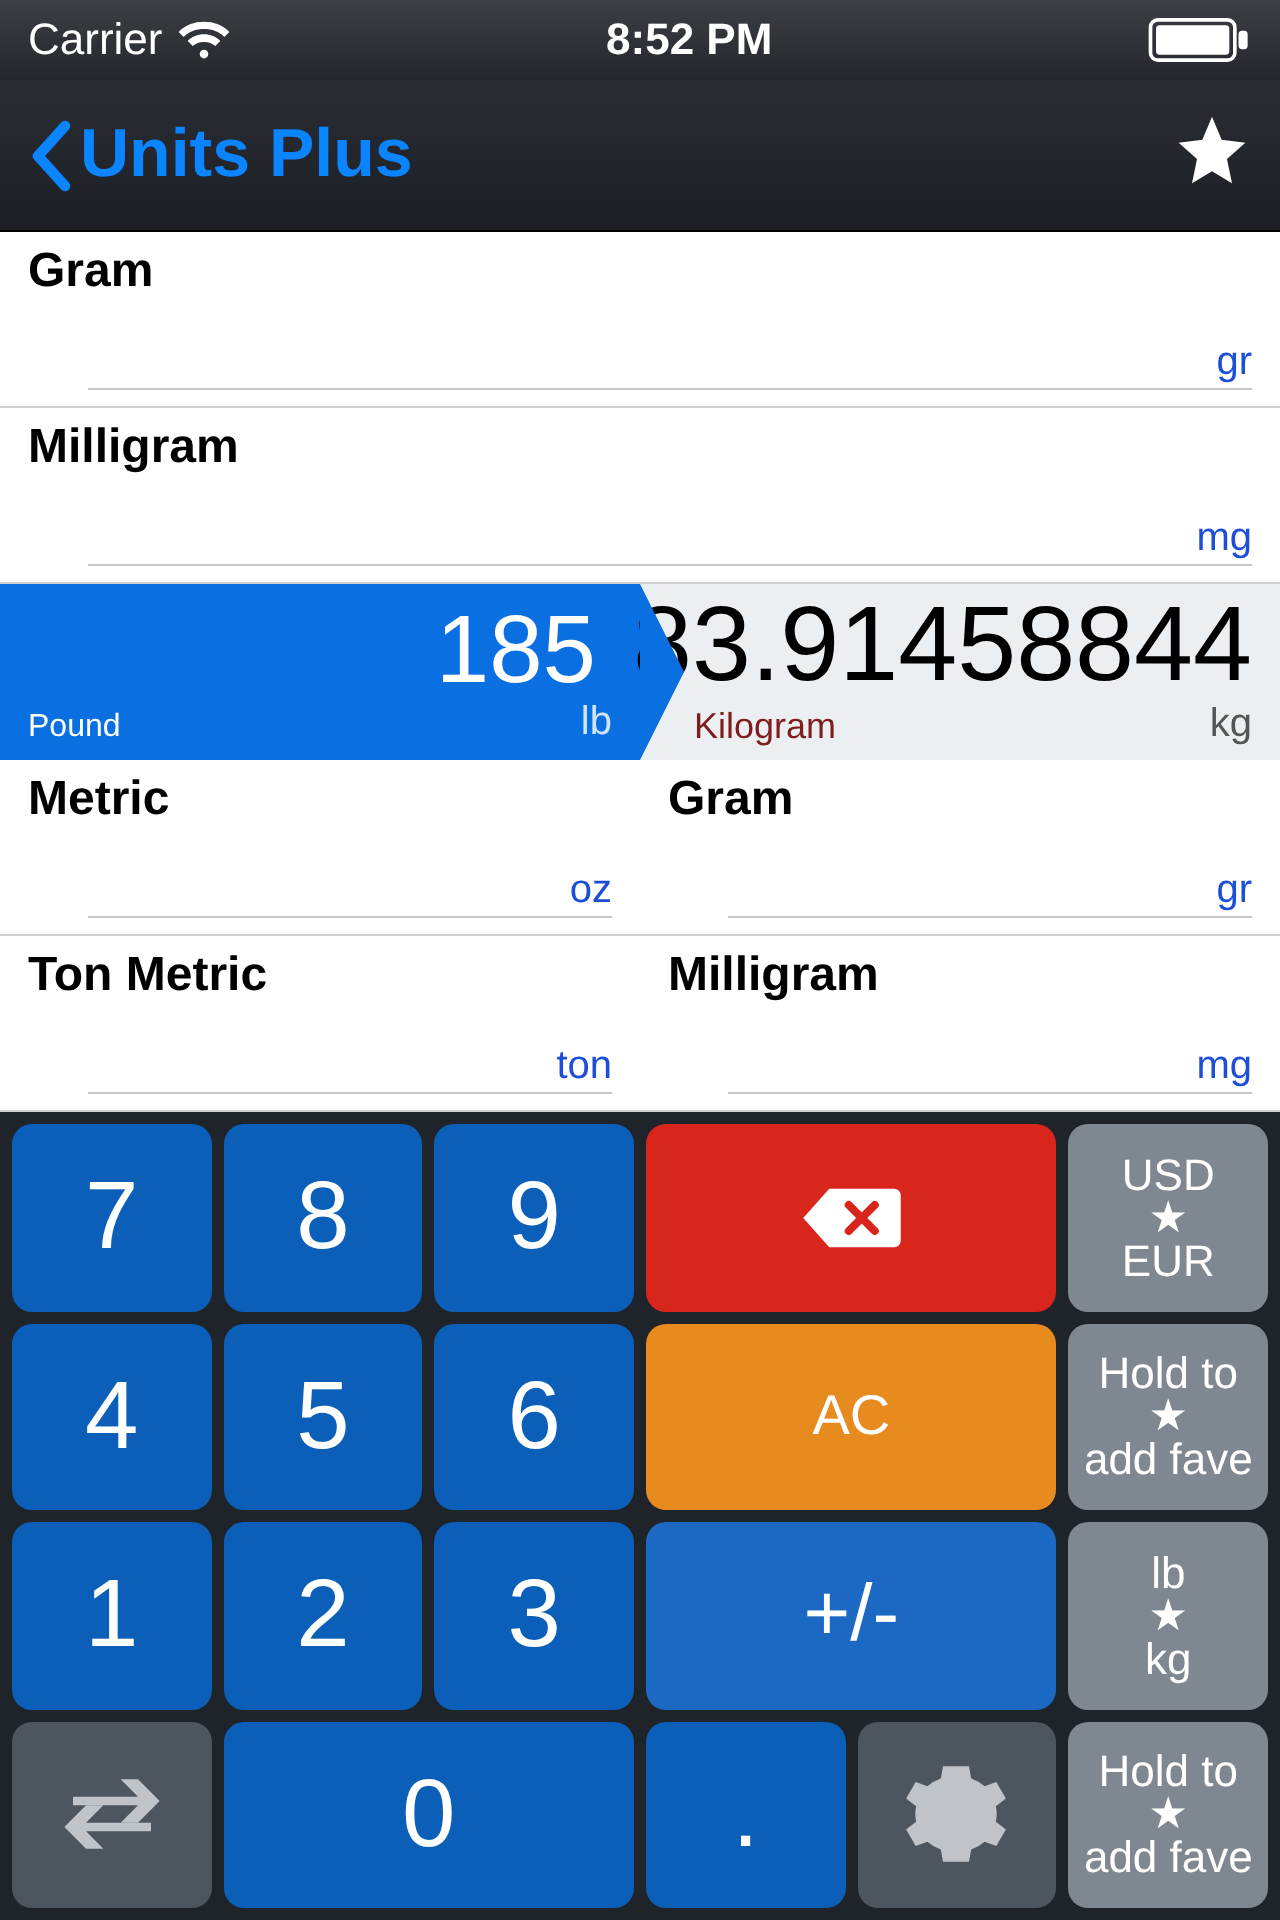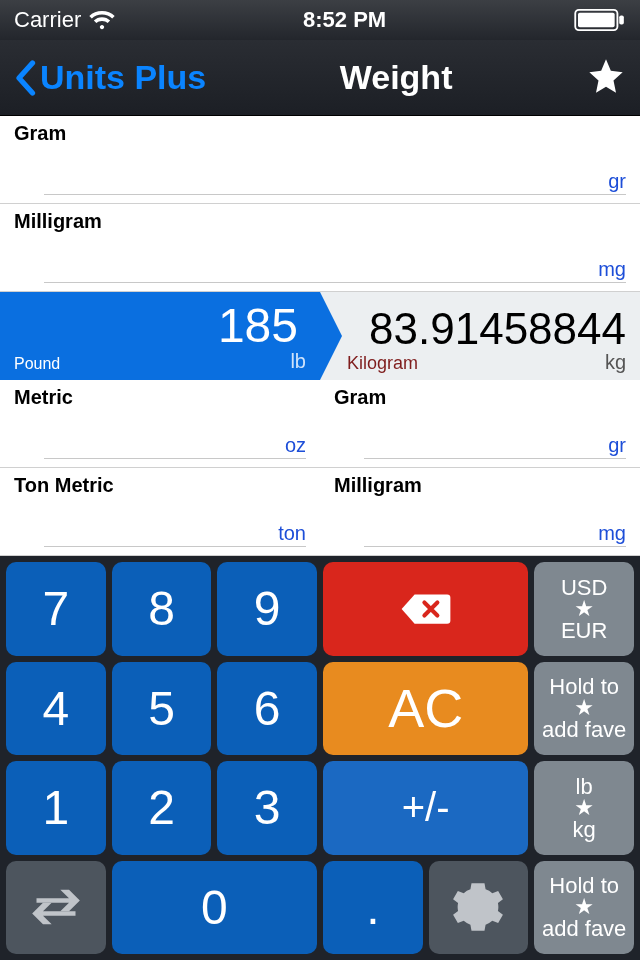--- a/index.html
+++ b/index.html
@@ -44,21 +44,21 @@
     position:relative;
     display:flex;
   }
   .cell {
     flex:1 1 50%;
     position:relative;
     padding: 6px 14px 4px 14px;
     border-bottom:1px solid #d0d0d0;
   }
   .cell .label {
-    font-size:20px; font-weight:700; color:#000;
+    font-size:24px; font-weight:700; color:#000;
     position:absolute; top:6px; left:14px;
   }
   .cell .value {
     font-size:30px; color:#000; text-align:right;
     position:absolute; right:60px; bottom:10px;
     font-weight:300;
   }
   .cell .abbr {
     position:absolute; right:14px; bottom:10px;
     font-size:20px; color:#1d4ed8; font-weight:400;
@@ -87,21 +87,21 @@
     position:absolute; left:320px; top:0; width:0; height:0;
     border-top:44px solid transparent;
     border-bottom:44px solid transparent;
     border-left:22px solid #0a6fe0;
     z-index:2;
   }
   .row.active .cell.right {
     background:#eceff1;
   }
   .row.active .cell.right .label { top:auto; bottom:6px; font-size:18px; font-weight:400; color:#7f1d1d;margin-left:13px;}
-  .row.active .cell.right .value { font-size:44px; font-weight:300; bottom:auto; top:12px; right:14px;}
+  .row.active .cell.right .value { font-size:53px; font-weight:300; bottom:auto; top:0; right:14px;}
   .row.active .cell.right .abbr  { bottom:6px; font-size:20px; color:#555;}
 
   
   .keypad {
     height: 404px;
     background:#1f232a;
     padding:6px;
     display:grid;
     grid-template-columns: repeat(6, 1fr);
     grid-template-rows: repeat(4, 1fr);
@@ -109,21 +109,21 @@
   }
   .key {
     border-radius:10px;
     display:flex; flex-direction:column; align-items:center; justify-content:center;
     font-size:48px; font-weight:300; color:#fff;
     user-select:none;
   }
   .key.num  { background:#0b5fb8; }
   .key.blue { background:#1b69c2; }
   .key.red  { background:#d9261c; }
-  .key.or   { background:#e88b1f; font-size:54px; }
+  .key.or   { background:#e88b1f; font-size:28px; }
   .key.gray { background:#7f8890; font-size:22px; font-weight:400; line-height:1.15; }
   .key.dark { background:#4d555e; }
   .key.gray .star { font-size:22px; line-height:0.8; }
   .key svg { width:52px; height:52px; }
 </style>
 </head>
 <body>
 
 <div class="statusbar">
   <div class="sb-left">
@@ -146,21 +146,20 @@
   </div>
 </div>
 
 <div class="navbar">
   <div class="nav-back">
     <svg viewBox="0 0 14 24">
       <polyline points="12,2 3,12 12,22" fill="none" stroke="#0a84ff" stroke-width="3.5" stroke-linecap="round" stroke-linejoin="round"></polyline>
     </svg>
     <span>Units Plus</span>
   </div>
-  <span class="nav-title">Weight</span>
   <span class="nav-star">
     <svg viewBox="0 0 24 24">
       <path fill="#fff" d="M12 2l2.9 6.9L22 9.8l-5.5 4.9L18 22l-6-3.6L6 22l1.5-7.3L2 9.8l7.1-.9z"></path>
     </svg>
   </span>
 </div>
 
 <div class="list">
 
   <div class="row full">

